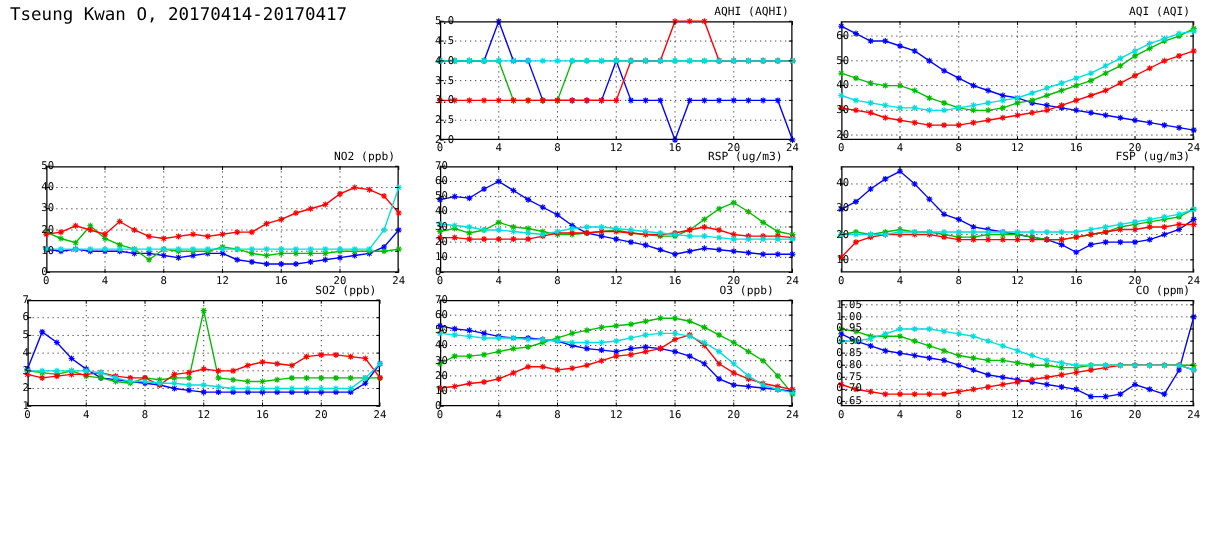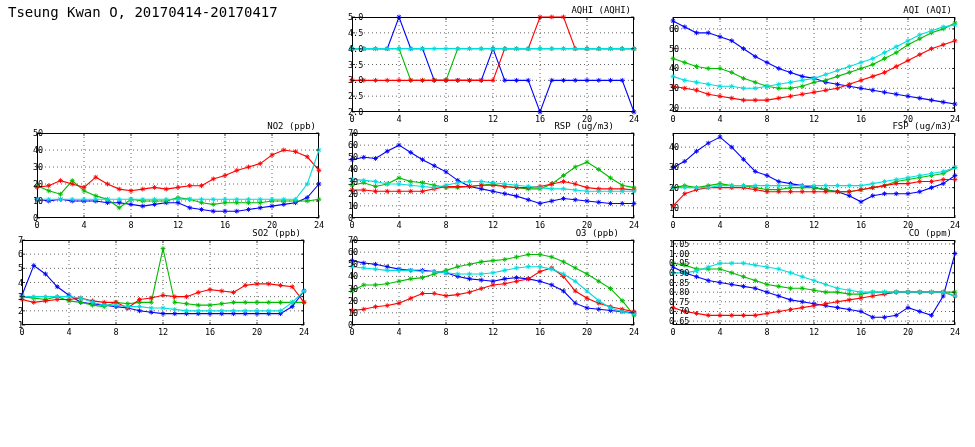--- a/index.html
+++ b/index.html
@@ -636,21 +636,21 @@
         <line y1="48.57142857142858" y2="48.57142857142858" x1="282" x2="279" stroke="#000" stroke-width="0.8"></line>
         <line y1="36.42857142857143" y2="36.42857142857143" x1="0" x2="3" stroke="#000" stroke-width="0.8"></line>
         <line y1="36.42857142857143" y2="36.42857142857143" x1="282" x2="279" stroke="#000" stroke-width="0.8"></line>
         <line y1="24.285714285714285" y2="24.285714285714285" x1="0" x2="3" stroke="#000" stroke-width="0.8"></line>
         <line y1="24.285714285714285" y2="24.285714285714285" x1="282" x2="279" stroke="#000" stroke-width="0.8"></line>
         <line y1="12.142857142857153" y2="12.142857142857153" x1="0" x2="3" stroke="#000" stroke-width="0.8"></line>
         <line y1="12.142857142857153" y2="12.142857142857153" x1="282" x2="279" stroke="#000" stroke-width="0.8"></line>
         <line y1="0" y2="0" x1="0" x2="3" stroke="#000" stroke-width="0.8"></line>
         <line y1="0" y2="0" x1="282" x2="279" stroke="#000" stroke-width="0.8"></line>
       </svg>
-      <div class="plotlabel" style="right: 20px; top: -12px;">RSP (ug/m3)</div>
+      <div class="plotlabel" style="right: 8px; top: -12px;">RSP (ug/m3)</div>
       <div class="tick-x" style="left: 0px; top: 87px;">0</div>
       <div class="tick-x" style="left: 47px; top: 87px;">4</div>
       <div class="tick-x" style="left: 94px; top: 87px;">8</div>
       <div class="tick-x" style="left: 141px; top: 87px;">12</div>
       <div class="tick-x" style="left: 188px; top: 87px;">16</div>
       <div class="tick-x" style="left: 235px; top: 87px;">20</div>
       <div class="tick-x" style="left: 282px; top: 87px;">24</div>
       <div class="tick-y" style="left: -4px; width: 0px; white-space: nowrap; top: 85px; transform: translate(-100%, -50%);">0</div>
       <div class="tick-y" style="left: -4px; width: 0px; white-space: nowrap; top: 72.8571px; transform: translate(-100%, -50%);">10</div>
       <div class="tick-y" style="left: -4px; width: 0px; white-space: nowrap; top: 60.7143px; transform: translate(-100%, -50%);">20</div>

